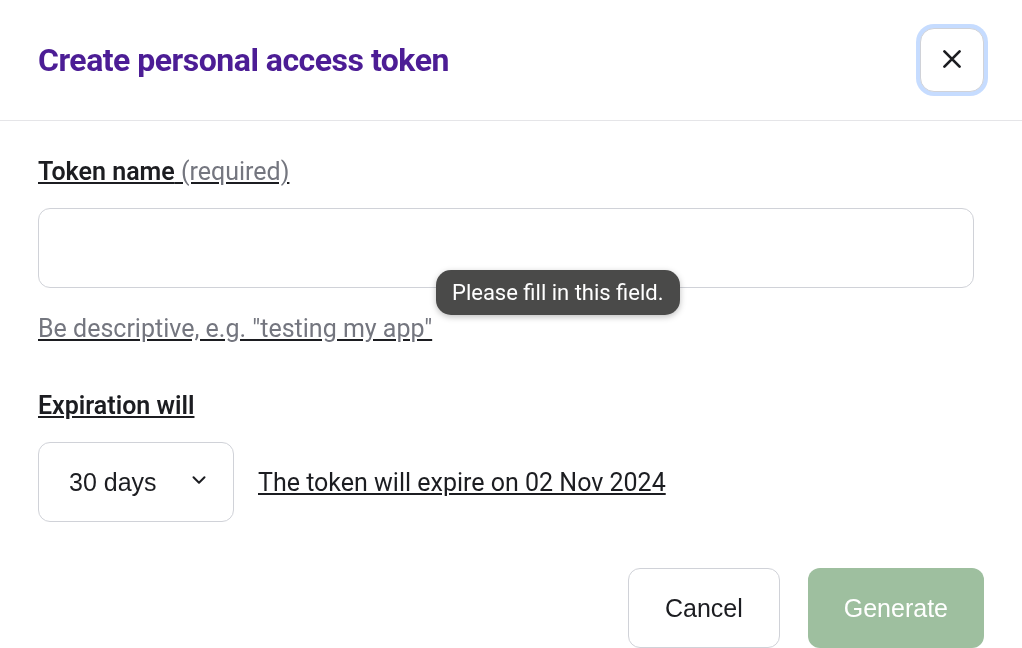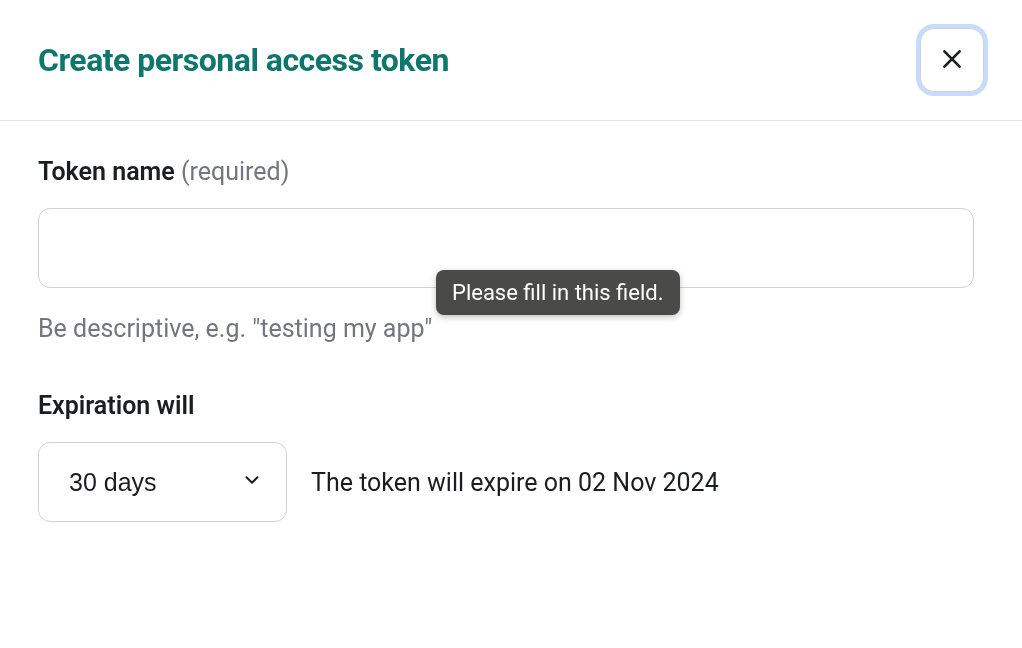--- a/index.html
+++ b/index.html
@@ -24,21 +24,21 @@
       display: flex;
       align-items: center;
       justify-content: space-between;
       padding: 28px 38px 28px 38px;
       border-bottom: 1px solid #e5e5e8;
     }
     .modal-title {
       font-size: 32px;
       font-weight: 700;
       letter-spacing: -0.5px;
-      color: #0f766e;
+      color: #4c1d95;
     }
     .close-btn {
       width: 64px;
       height: 64px;
       border: 1px solid #d0d2d8;
       border-radius: 14px;
       background: #ffffff;
       display: flex;
       align-items: center;
       justify-content: center;
@@ -47,20 +47,21 @@
     }
     .close-btn svg {
       width: 26px;
       height: 26px;
       stroke: #1c1d21;
       stroke-width: 2.5;
       fill: none;
     }
     .modal-body {
       padding: 36px 48px 0 38px;
+      text-decoration: underline;
     }
     .field-group {
       margin-bottom: 48px;
     }
     .field-label {
       font-size: 25px;
       font-weight: 600;
       color: #1c1d21;
       margin-bottom: 22px;
       display: block;
@@ -88,21 +89,21 @@
       display: flex;
       align-items: center;
       gap: 24px;
     }
     .select-wrap {
       position: relative;
     }
     .select-input {
       appearance: none;
       -webkit-appearance: none;
-      width: 249px;
+      width: 196px;
       height: 80px;
       border: 1px solid #d0d2d8;
       border-radius: 12px;
       padding: 0 56px 0 30px;
       font-size: 25px;
       background: #ffffff;
       color: #1c1d21;
       cursor: pointer;
     }
     .select-chevron {
@@ -151,21 +152,21 @@
       border: none;
     }
     .tooltip {
       position: absolute;
       left: 436px;
       top: 270px;
       background: #4a4a49;
       color: #ffffff;
       font-size: 22px;
       padding: 10px 16px;
-      border-radius: 8px;
+      border-radius: 15px;
       box-shadow: 0 2px 6px rgba(0,0,0,0.25);
       white-space: nowrap;
     }
   </style>
 </head>
 <body>
 
 <div class="modal">
 
   <div class="modal-header">
@@ -202,16 +203,20 @@
                 <path d="M6 9 L12 15 L18 9" stroke-linecap="round" stroke-linejoin="round"></path>
               </svg>
           </span>
         </div>
         <div class="expire-text">The token will expire on 02 Nov 2024</div>
       </div>
     </div>
 
   </div>
 
+  <div class="modal-footer">
+    <button class="btn btn-secondary">Cancel</button>
+    <button class="btn btn-primary">Generate</button>
+  </div>
 
   <div class="tooltip">Please fill in this field.</div>
 
 </div>
 
 </body></html>

